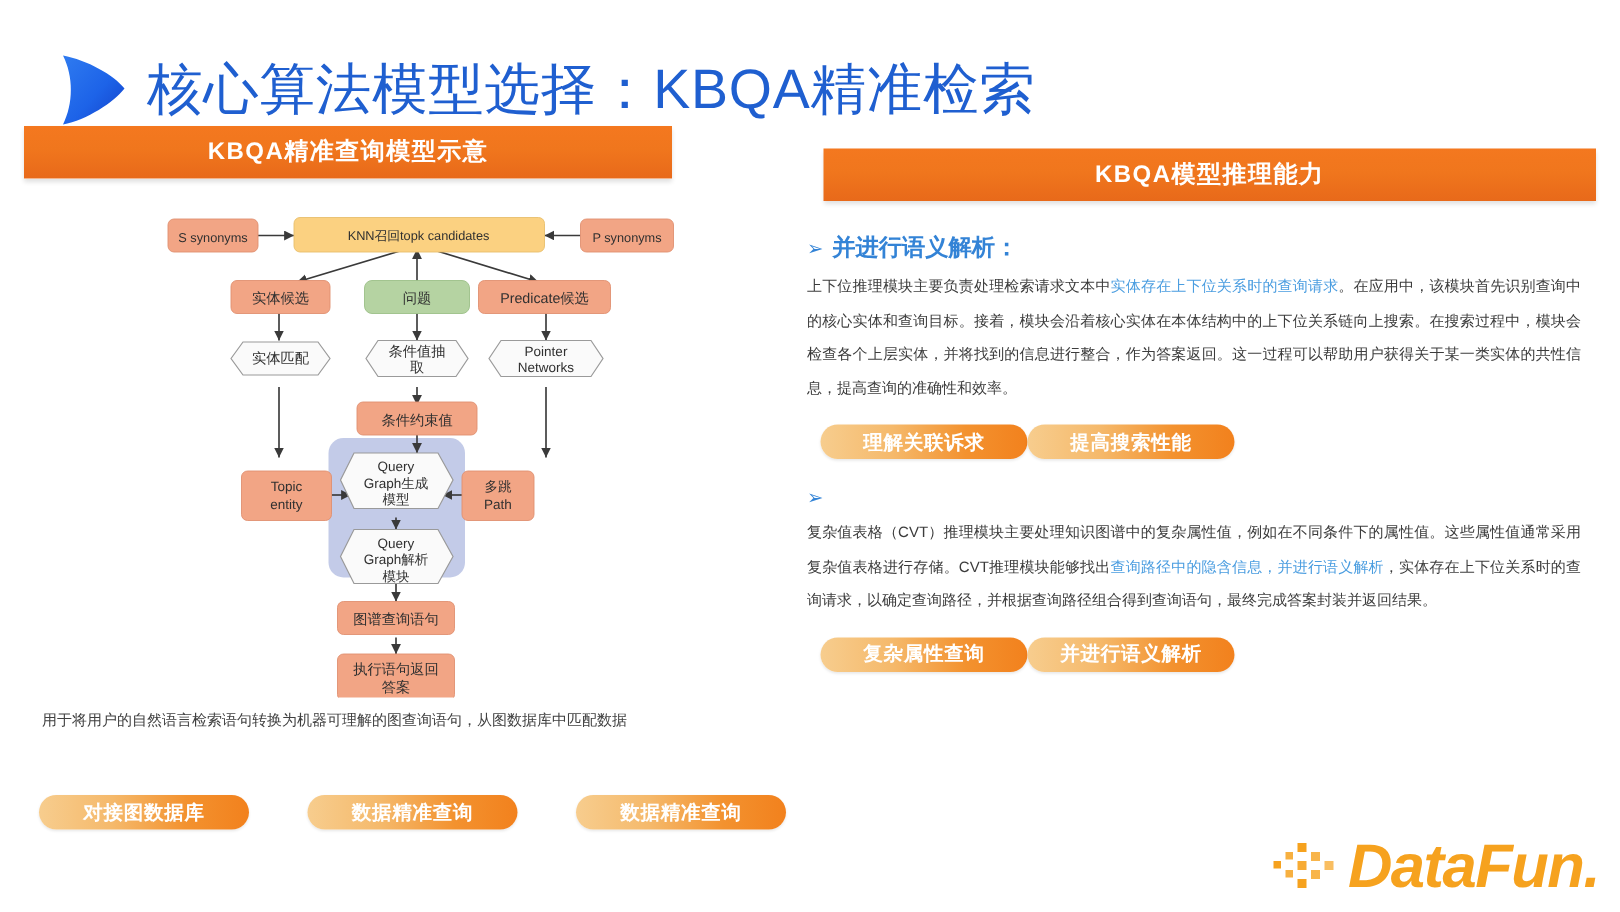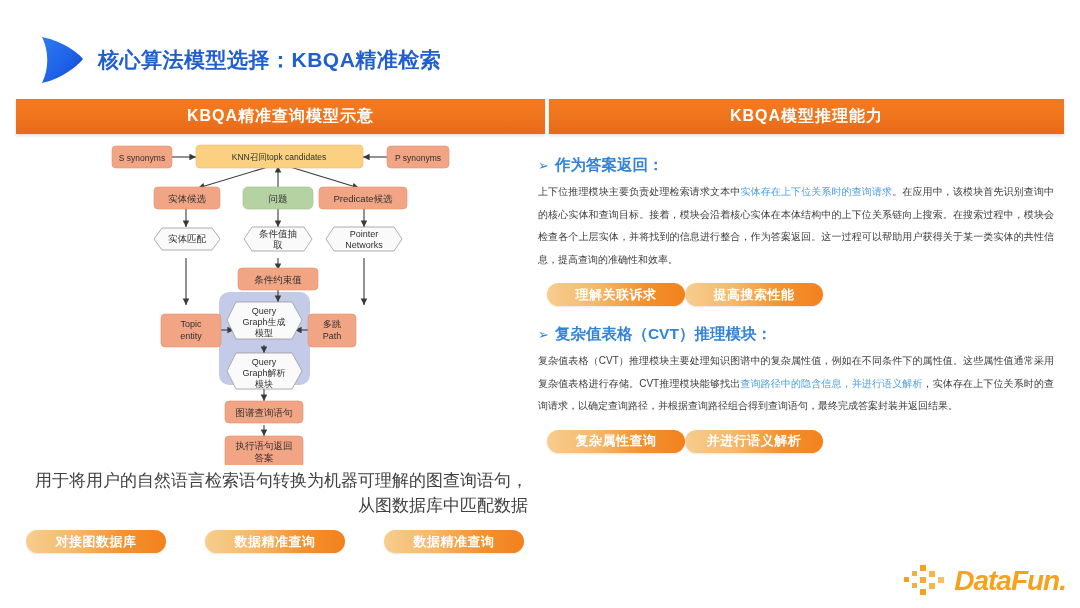--- a/index.html
+++ b/index.html
@@ -24,22 +24,22 @@
     align-items: center;
     height: 60px;
   }
   .logo-arrow {
     width: 48px;
     height: 52px;
     flex: none;
     margin-right: 12px;
   }
   .page-title {
-    font-size: 21px;
-    font-weight: bold;
+    font-size: 37px;
+    font-weight: normal;
     color: #1f5fd0;
     letter-spacing: 0.5px;
     white-space: nowrap;
   }
 
   
   .banner {
     position: absolute;
     height: 35px;
     background: linear-gradient(to bottom, #f4781f 0%, #f0761d 45%, #e8691a 100%);
@@ -47,21 +47,21 @@
     align-items: center;
     justify-content: center;
     box-shadow: 0 2px 3px rgba(0,0,0,0.12);
   }
   .banner-text {
     color: #ffffff;
     font-size: 16px;
     font-weight: bold;
     letter-spacing: 1px;
   }
-  #banner-left  { left: 16px;  top: 99px; width: 529px; }
+  #banner-left  { left: 16px;  top: 84px; width: 432px; }
   #banner-right { left: 549px; top: 99px; width: 515px; }
 
   
   .left-col {
     position: absolute;
     left: 16px;
     top: 140px;
     width: 529px;
     height: 420px;
   }
@@ -70,24 +70,23 @@
     left: 0;
     top: 0;
     width: 529px;
     height: 325px;
   }
   .caption {
     position: absolute;
     left: 12px;
     top: 328px;
     width: 500px;
-    font-size: 17px;
+    font-size: 10px;
     color: #404040;
     line-height: 25px;
-    text-align: right;
   }
 
   
   .pill {
     display: inline-flex;
     align-items: center;
     justify-content: center;
     height: 23px;
     border-radius: 12px;
     color: #ffffff;
@@ -146,21 +145,21 @@
 
   
   .datafun {
     position: absolute;
     right: 14px;
     bottom: 10px;
     display: flex;
     align-items: center;
   }
   .datafun-text {
-    font-size: 28px;
+    font-size: 41px;
     font-weight: bold;
     font-style: italic;
     color: #f6a21e;
     letter-spacing: -1px;
     line-height: 1;
   }
 
   
   .dz { font-family: "Liberation Sans", "DejaVu Sans", sans-serif; }
 </style>
@@ -308,37 +307,36 @@
   <div class="pill">对接图数据库</div>
   <div class="pill">数据精准查询</div>
   <div class="pill">数据精准查询</div>
 </div>
 
 <div class="right-col">
 
   <div>
     <div class="sec-head">
       <span class="bullet">➢</span>
-      <span>作为答案返回：</span>
+      <span>并进行语义解析：</span>
     </div>
     <div class="para">
       <span>上下位推理模块主要负责处理检索请求文本中</span><span class="hl">实体存在上下位关系时的查询请求</span><span>。在应用中，该模块首先识别查询中的核心实体和查询目标。接着，模块会沿着核心实体在本体结构中的上下位关系链向上搜索。在搜索过程中，模块会检查各个上层实体，并将找到的信息进行整合，作为答案返回。这一过程可以帮助用户获得关于某一类实体的共性信息，提高查询的准确性和效率。</span>
     </div>
     <div class="pill-row-right">
       <div class="pill">理解关联诉求</div>
       <div class="pill">提高搜索性能</div>
     </div>
   </div>
 
   <div class="gap-block"></div>
 
   <div>
     <div class="sec-head">
       <span class="bullet">➢</span>
-      <span>复杂值表格（CVT）推理模块：</span>
     </div>
     <div class="para">
       <span>复杂值表格（CVT）推理模块主要处理知识图谱中的复杂属性值，例如在不同条件下的属性值。这些属性值通常采用复杂值表格进行存储。CVT推理模块能够找出</span><span class="hl">查询路径中的隐含信息，并进行语义解析</span><span>，实体存在上下位关系时的查询请求，以确定查询路径，并根据查询路径组合得到查询语句，最终完成答案封装并返回结果。</span>
     </div>
     <div class="pill-row-right">
       <div class="pill">复杂属性查询</div>
       <div class="pill">并进行语义解析</div>
     </div>
   </div>
 </div>

